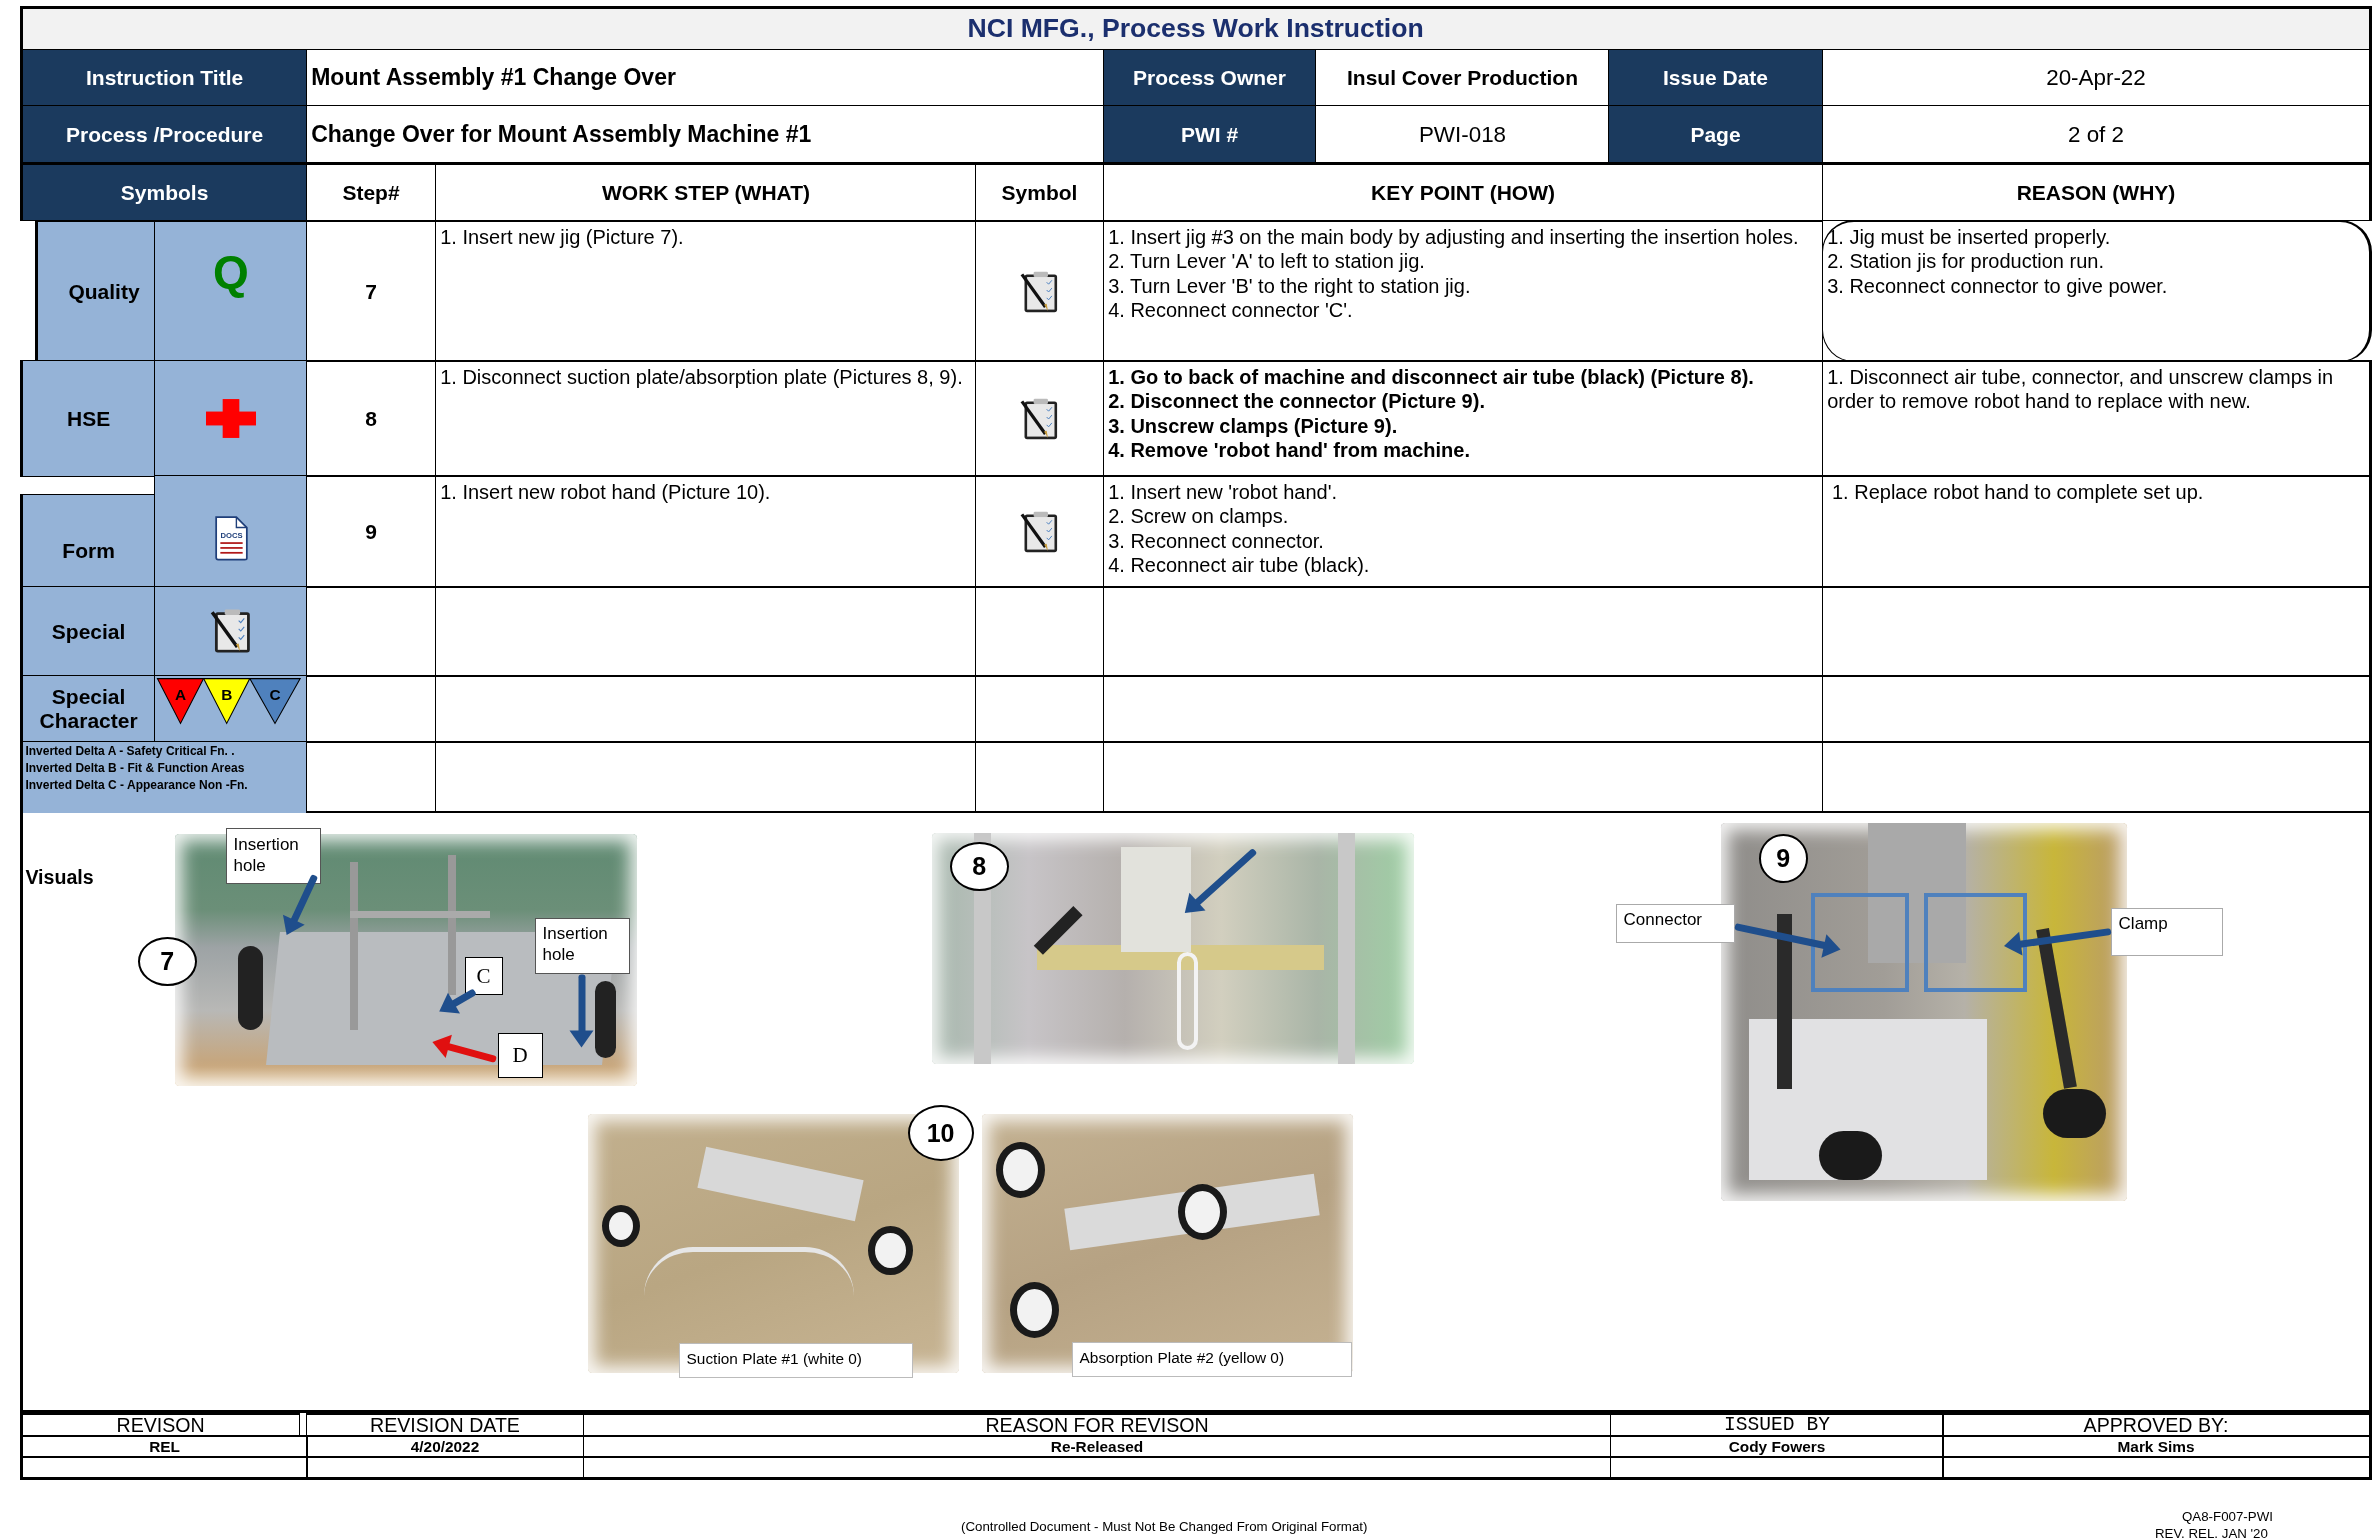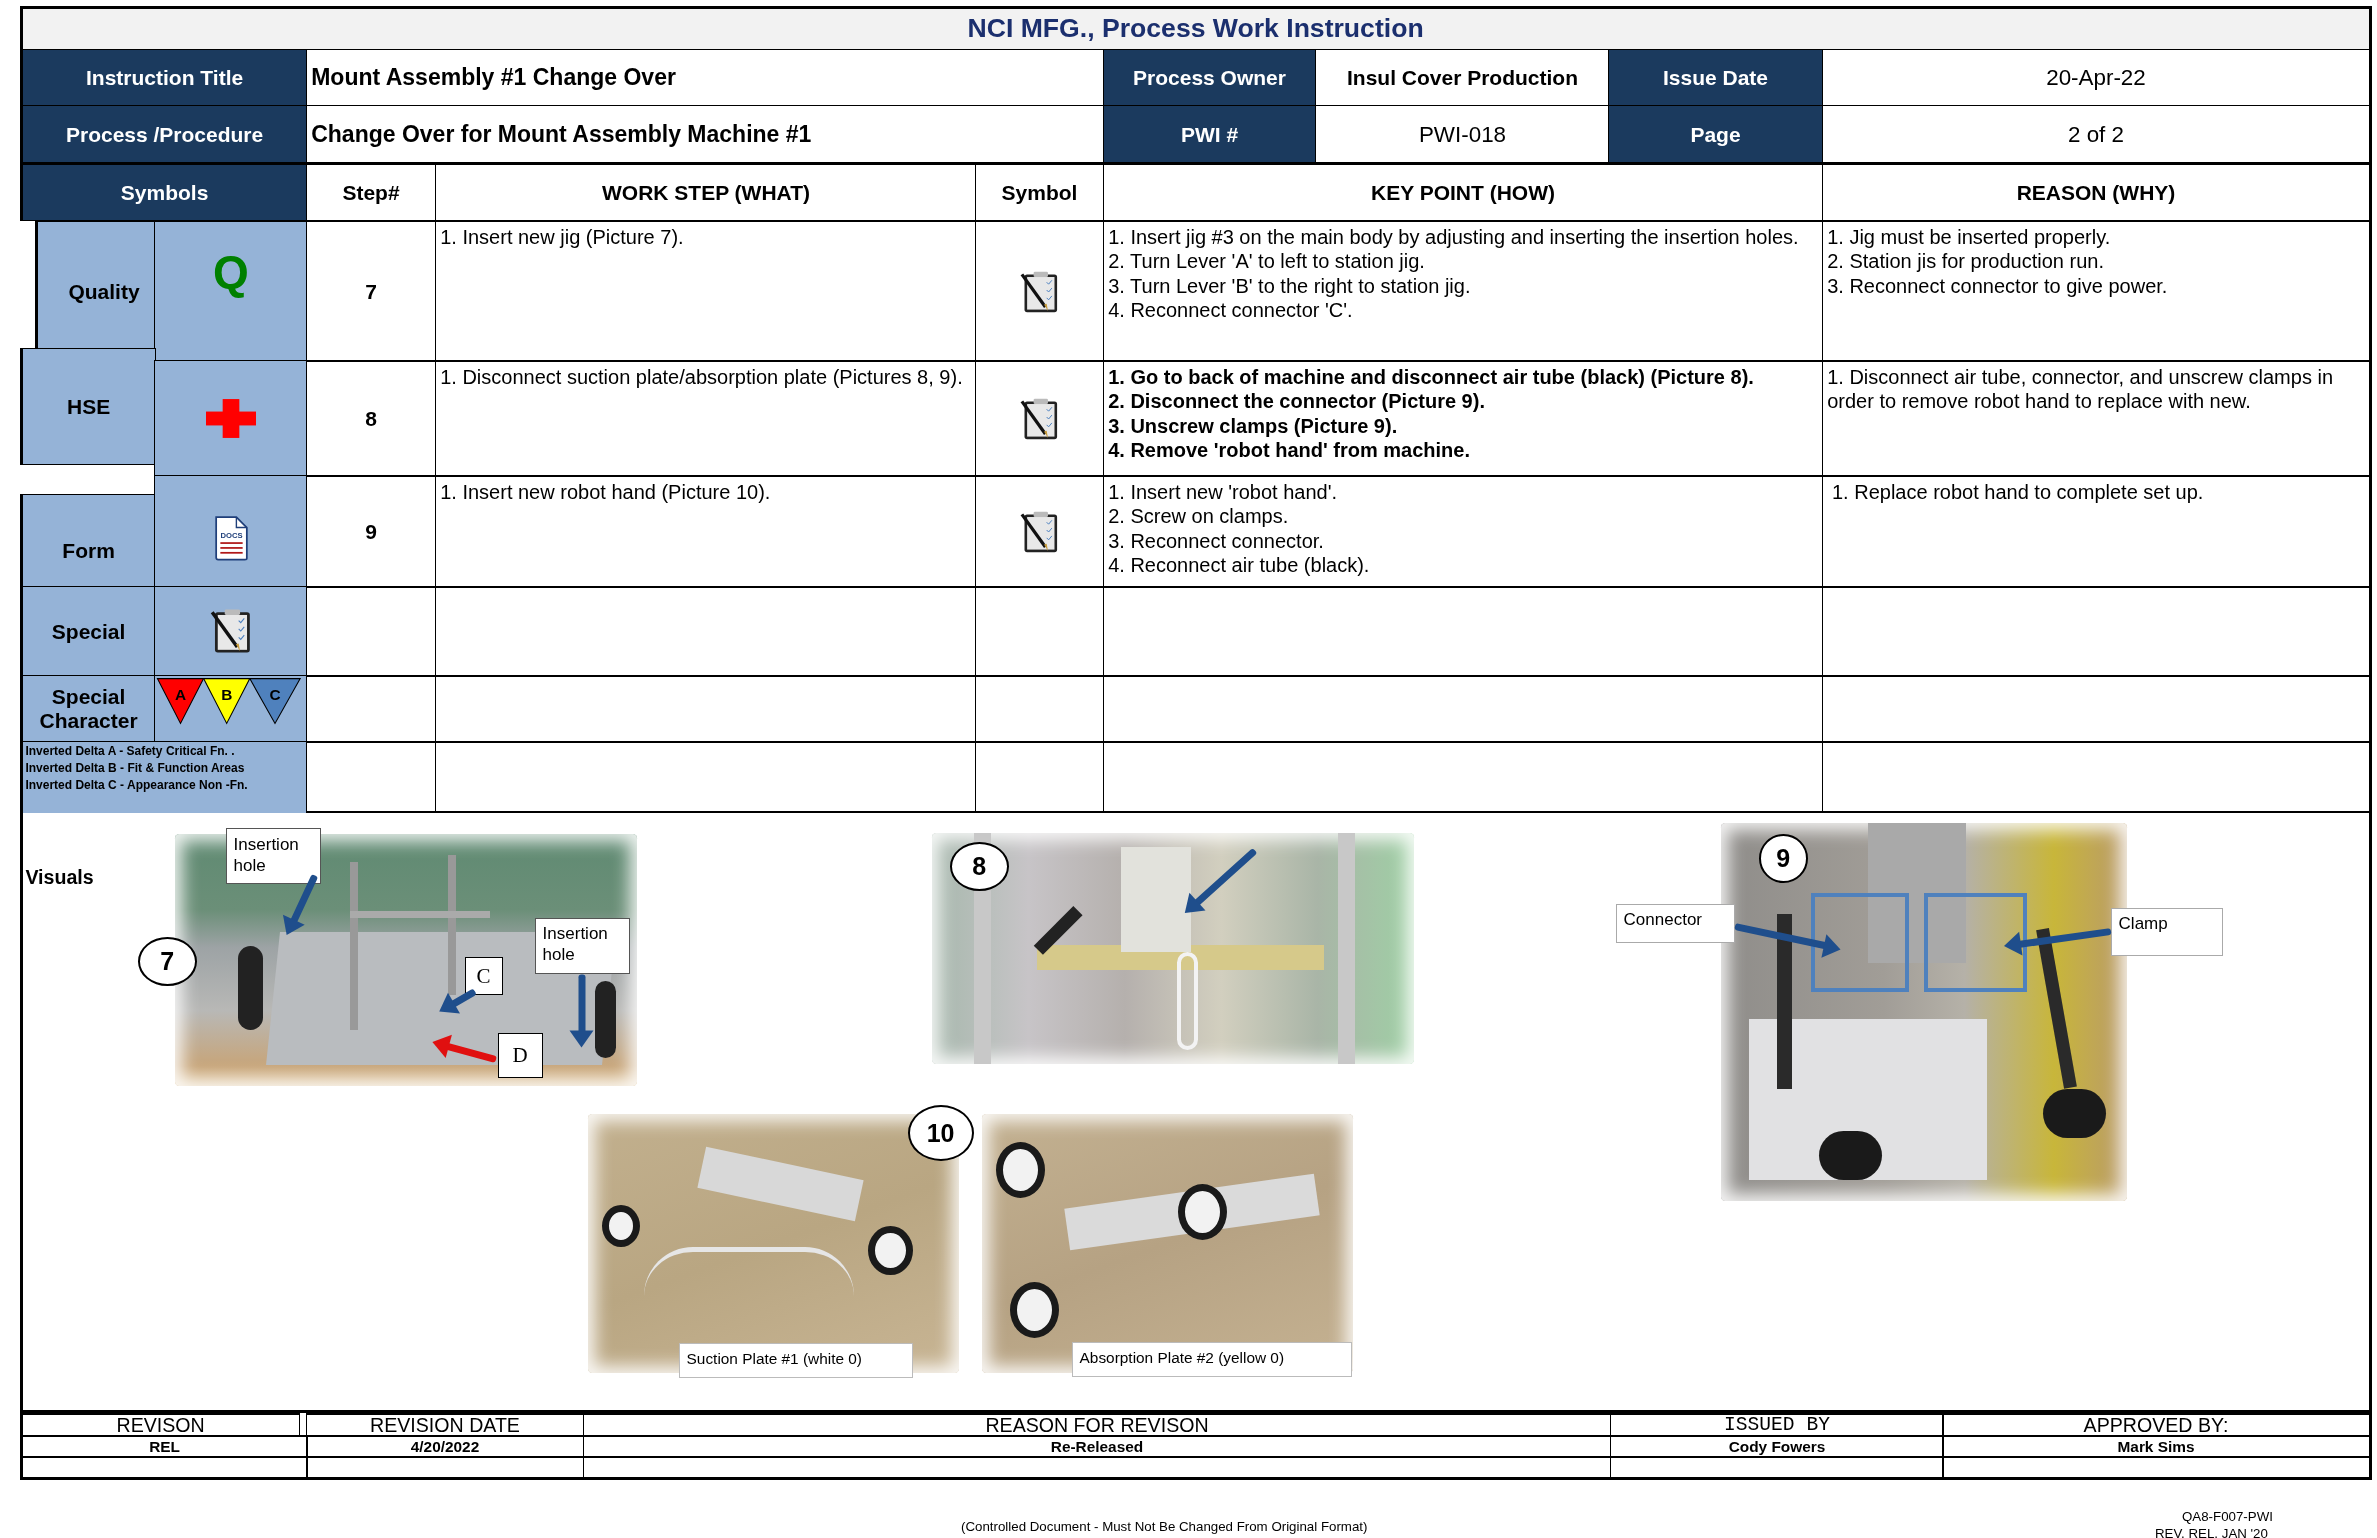--- a/index.html
+++ b/index.html
@@ -97,21 +97,21 @@
   <span>REASON (WHY)</span>
 </div>
 
 <div class="cell lightblue sym-label" style="left:35px;top:220px;width:136px;height:142px;border-left-width:3.5px;border-top-width:2.8px;">
   <span>Quality</span>
 </div>
 <div class="cell lightblue" style="left:154px;top:220px;width:154px;height:142px;border-top-width:2.8px;align-items:flex-start;padding-top:26.6px;">
   <span style="color:#008000;font-weight:bold;font-size:46px;line-height:46px;">Q</span>
 </div>
 
-<div class="cell lightblue sym-label" style="left:19.6px;top:348px;width:136px;height:117px;border-left-width:3.5px;text-align:right;">
+<div class="cell lightblue sym-label" style="left:19.6px;top:360px;width:136px;height:117px;border-left-width:3.5px;text-align:right;">
   <span>HSE</span>
 </div>
 <div class="cell lightblue" style="left:154px;top:360px;width:154px;height:117px;">
   <svg width="50" height="39" viewBox="0 0 72 56">
     <rect x="24" y="0" width="24" height="56" fill="#ff0000"></rect>
     <rect x="0" y="18" width="72" height="20" fill="#ff0000"></rect>
   </svg>
 </div>
 
 <div class="cell lightblue sym-label" style="left:19.6px;top:475px;width:136px;height:112px;border-left-width:3.5px;margin-top:19px;">
@@ -178,21 +178,21 @@
     <line x1="6" y1="6" x2="42" y2="56" stroke="#111" stroke-width="5"></line>
     <polygon points="40,52 46,62 44,51" fill="#c89c3c"></polygon>
   </svg>
 </div>
 <div class="cell white txt" style="left:1103px;top:220px;width:720px;height:142px;border-top-width:2.8px;">
   <span>1. Insert jig #3 on the main body by adjusting and inserting the insertion holes.
 2. Turn Lever 'A' to left to station jig.
 3. Turn Lever 'B' to the right to station jig.
 4. Reconnect connector 'C'.</span>
 </div>
-<div class="cell white txt" style="left:1822px;top:220px;width:550px;height:142px;border-top-width:2.8px;border-right-width:3.5px;">
+<div class="cell white txt" style="left:1822px;top:220px;width:550px;height:142px;border-top-width:2.8px;border-right-width:3.5px;border-radius:32px;">
   <span>1. Jig must be inserted properly.
 2. Station jis for production run.
 3. Reconnect connector to give power.</span>
 </div>
 
 <div class="cell white stepnum" style="left:306px;top:360px;width:130px;height:117px;border-top-width:2.8px;">
   <span>8</span>
 </div>
 <div class="cell white txt" style="left:435px;top:360px;width:542px;height:117px;border-top-width:2.8px;">
   <span>1. Disconnect suction plate/absorption plate (Pictures 8, 9).</span>

